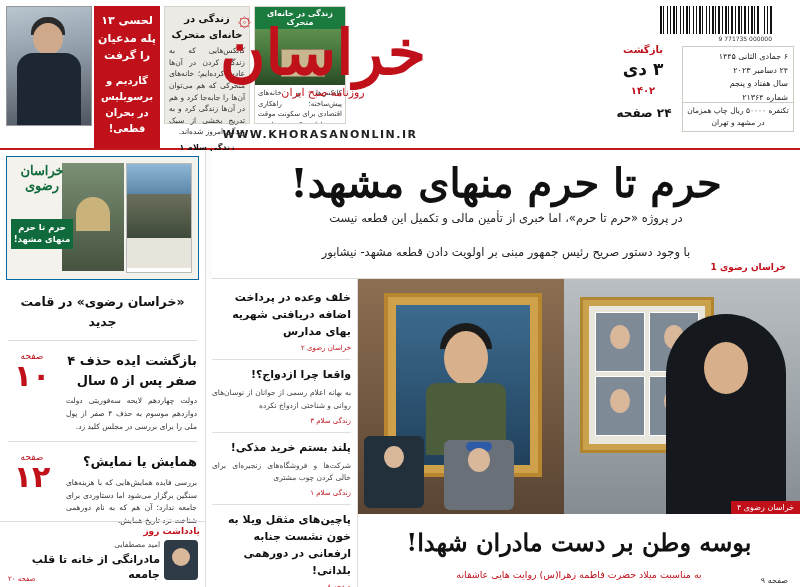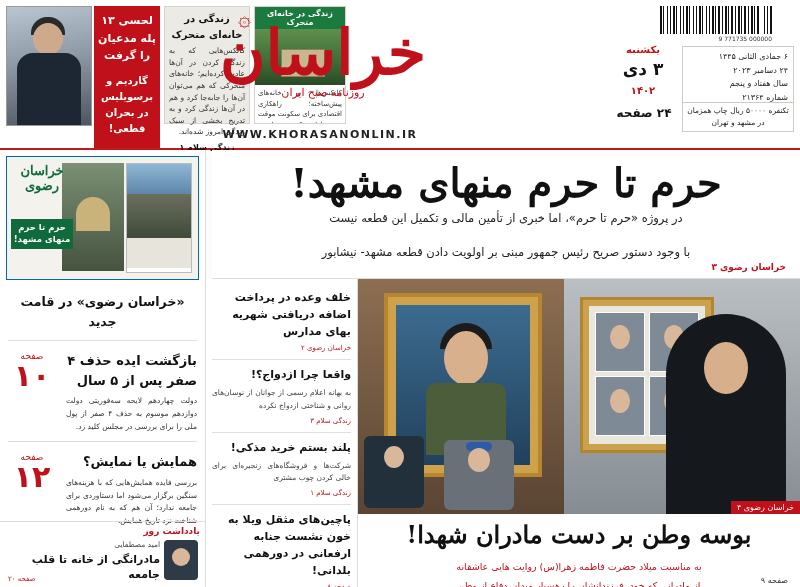--- a/index.html
+++ b/index.html
@@ -245,21 +245,21 @@
     border-radius:60px 60px 0 0;
   }
   .ph-right .lady .face{
     position:absolute;left:38px;top:28px;width:44px;height:52px;border-radius:22px/26px;background:#d7b08b;
   }
   .ph-right .cap{
     position:absolute;right:0;bottom:0;background:#c0111b;color:#fff;font-size:8px;padding:2px 6px;
   }
 
   .ph-text{
-    position:absolute;left:0;right:0;top:235px;bottom:0;padding:6px 10px 0;box-sizing:border-box;
+    position:absolute;left:0;right:0;top:235px;bottom:0;padding:14px 10px 0;box-sizing:border-box;
   }
   .ph-text .h{
     text-align:center;font-family:"DejaVu Serif",serif;font-size:24px;font-weight:bold;color:#111;
     line-height:1.25;
   }
   .ph-text .d{
     margin-top:8px;font-size:9.5px;line-height:1.95;color:#c0111b;text-align:center;
   }
   .ph-text .pg{
     position:absolute;right:12px;bottom:2px;font-size:8px;color:#333;
@@ -302,21 +302,21 @@
       <div class="logo-title">خراسان</div>
       <div class="logo-sub">روزنامه صبح ایران</div>
     </div>
     <div class="logo-url">WWW.KHORASANONLIN.IR</div>
 
     <div class="mh-right">
       <div class="barcode"></div>
       <div class="barcode-num">9 771735 000000</div>
 
       <div class="mh-rightcol">
-        <span>یکشنبه</span>
+        <span>بازگشت</span>
         <span class="big">۳ دی</span>
         <span>۱۴۰۲</span>
       </div>
 
       <div class="mh-datebox">
         <span class="row">۶ جمادی الثانی ۱۴۴۵</span>
         <span class="row">۲۴ دسامبر ۲۰۲۳</span>
         <span class="row">سال هفتاد و پنجم</span>
         <span class="row">شماره ۲۱۳۶۴</span>
       </div>
@@ -329,21 +329,21 @@
       <div class="mh-pages">۲۴ صفحه</div>
     </div>
   </div>
 
   <div class="content">
 
     <div class="lead">
       <div class="lead-title">حرم تا حرم منهای مشهد!</div>
       <div class="lead-sub" style="margin-top:2px;">در پروژه «حرم تا حرم»، اما خبری از تأمین مالی و تکمیل این قطعه نیست</div>
       <div class="lead-sub">با وجود دستور صریح رئیس جمهور مبنی بر اولویت دادن قطعه مشهد- نیشابور</div>
-      <div class="lead-tag">خراسان رضوی ۳</div>
+      <div class="lead-tag">خراسان رضوی 1</div>
     </div>
 
     <div class="col-briefs">
       <div class="brief">
         <div class="h">خلف وعده در پرداخت اضافه دریافتی شهریه بهای مدارس</div>
         <span class="tag">خراسان رضوی ۲</span>
       </div>
       <div class="brief">
         <div class="h">واقعا چرا ازدواج؟!</div>
         <div class="d">به بهانه اعلام رسمی از جوانان از نوسان‌های روانی و شناختی ازدواج نکرده</div>

